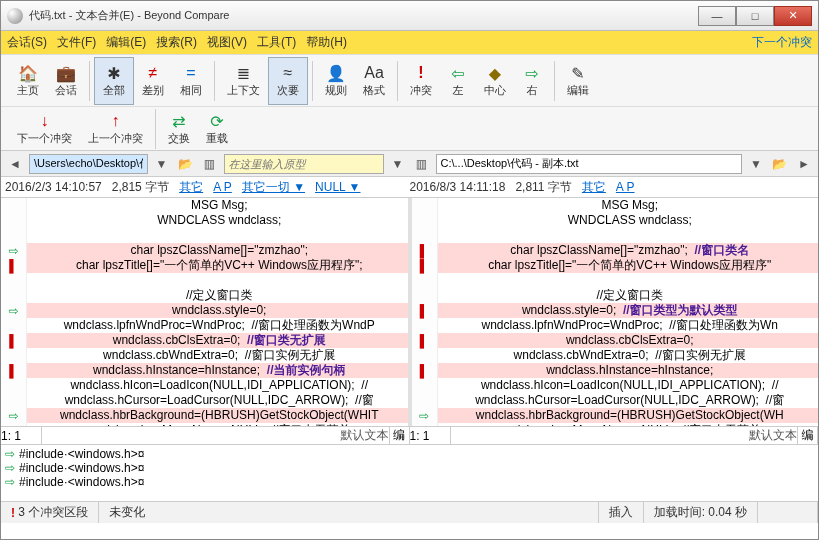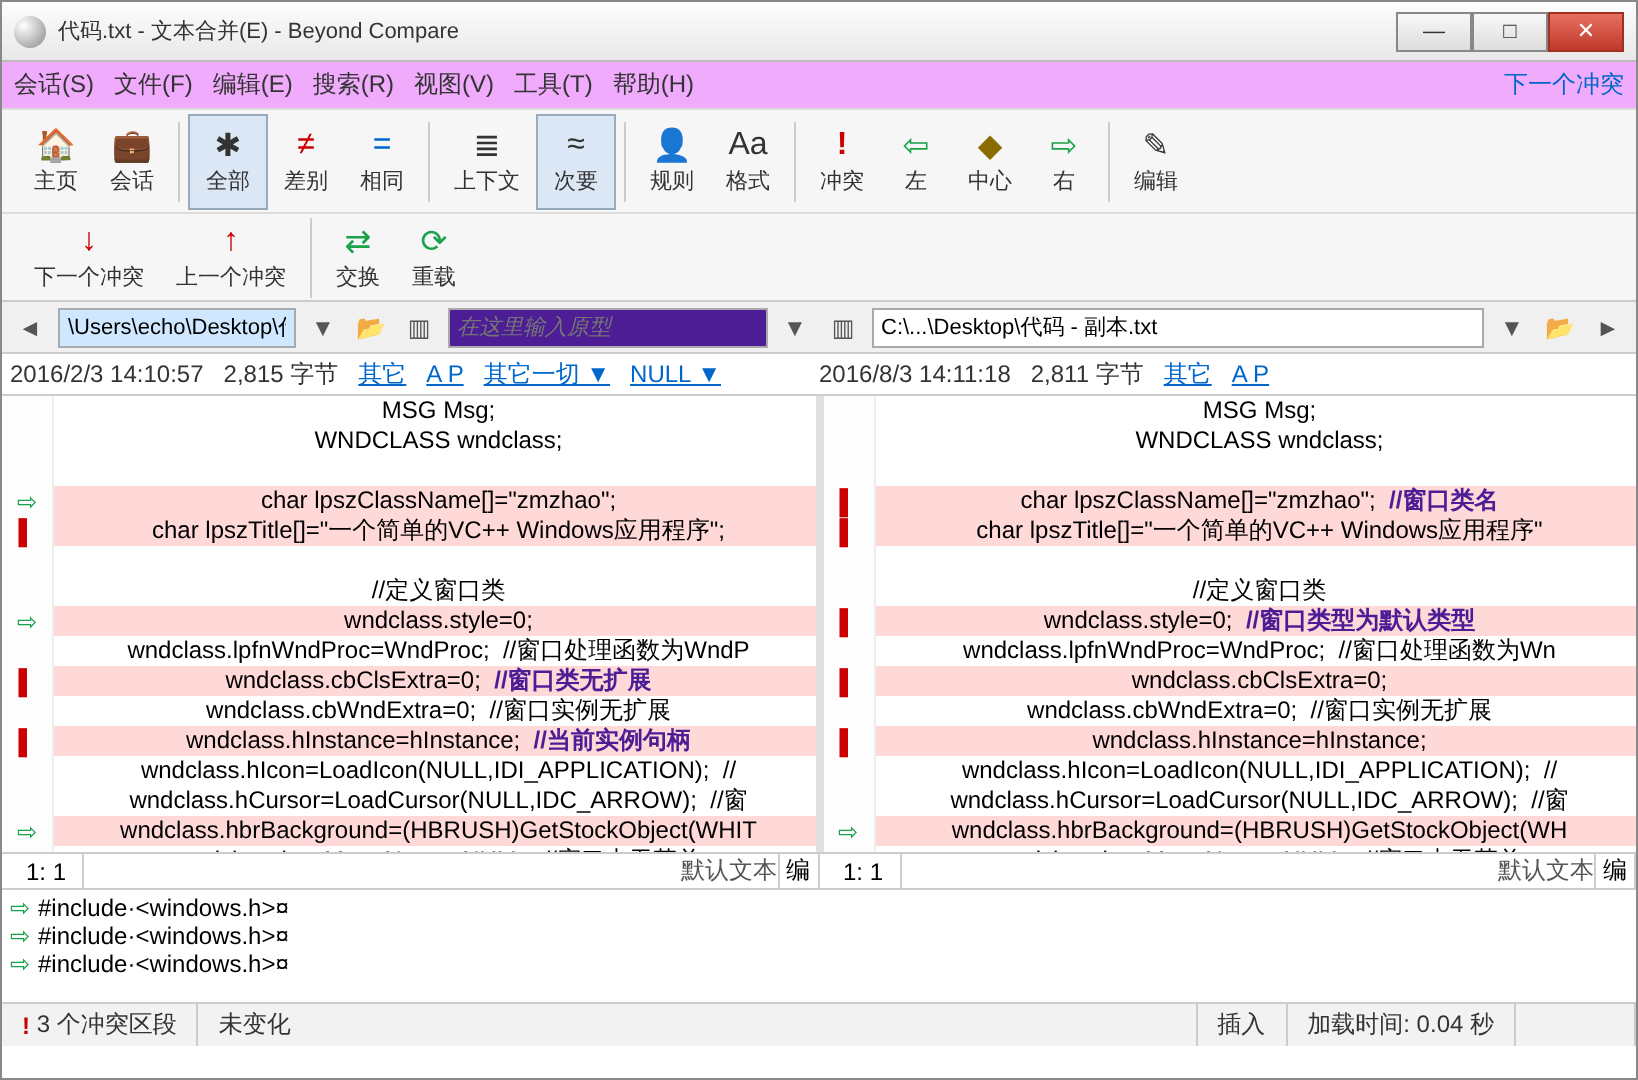--- a/index.html
+++ b/index.html
@@ -3,54 +3,54 @@
 <meta charset="utf-8">
 <style>
 * { margin:0; padding:0; box-sizing:border-box; font-family:"Microsoft YaHei","Segoe UI",Tahoma,sans-serif; font-size:12px; }
 body { background:#fff; width:819px; height:540px; overflow:hidden; border:1px solid #888; }
 .titlebar { height:30px; background:linear-gradient(#fdfdfd,#e8e8e8); display:flex; align-items:center; padding:0 6px; border-bottom:1px solid #bbb; }
 .titlebar .appicon { width:16px; height:16px; border-radius:50%; background:radial-gradient(circle at 30% 30%,#fff,#888); margin-right:6px; }
 .titlebar .title { flex:1; color:#333; font-size:11px; }
 .winbtns { display:flex; gap:0; }
 .winbtn { width:38px; height:20px; border:1px solid #888; background:linear-gradient(#f8f8f8,#ddd); display:flex; align-items:center; justify-content:center; font-size:11px; color:#333; }
 .winbtn.close { background:linear-gradient(#e76f5f,#c0392b); color:#fff; border-color:#a03020; }
-.menubar { height:24px; background:#f0abfc; display:flex; align-items:center; padding:0 6px; gap:10px; border-bottom:1px solid #ddd; }
+.menubar { height:24px; background:#fde047; display:flex; align-items:center; padding:0 6px; gap:10px; border-bottom:1px solid #ddd; }
 .menubar span { color:#333; cursor:default; }
 .menubar .spacer { flex:1; }
 .menubar .newver { color:#0066cc; }
 .toolbar { height:52px; background:#f6f6f6; display:flex; align-items:center; padding:0 8px; gap:0; border-bottom:1px solid #ddd; }
 .tbtn { display:flex; flex-direction:column; align-items:center; justify-content:center; padding:2px 8px; height:48px; min-width:36px; color:#333; }
 .tbtn .ico { font-size:16px; height:20px; display:flex; align-items:center; }
 .tbtn .lbl { font-size:11px; }
 .tsep { width:1px; height:40px; background:#ccc; margin:0 4px; }
 .tbtn.pressed { background:#dce7f5; border:1px solid #9ab; }
 .toolbar2 { height:44px; background:#f6f6f6; display:flex; align-items:center; padding:0 8px; gap:0; border-bottom:1px solid #ccc; }
 .pathbar { height:26px; background:#f0f0f0; display:flex; align-items:center; gap:4px; padding:0 4px; border-bottom:1px solid #ccc; }
 .pathbar .half { display:flex; align-items:center; gap:4px; flex:1; overflow:hidden; }
 .pathbar input { height:20px; border:1px solid #aaa; padding:0 4px; font-size:11px; }
 .pathbar input.leftpath { background:#cfe8ff; flex:1; min-width:0; }
 .pathbar input.rightpath { background:#fff; flex:1; min-width:0; }
-.pathbar input.filter { background:#4c1d95; width:160px; color:#888; font-style:italic; }
+.pathbar input.filter { background:#fef9c3; width:160px; color:#888; font-style:italic; }
 .pbtn { width:20px; height:20px; display:flex; align-items:center; justify-content:center; border:1px solid transparent; color:#555; }
 .infobar { height:20px; display:flex; font-size:11px; color:#333; padding:0 4px; }
 .infobar .cell { margin-right:10px; white-space:nowrap; }
 .infobar .cell.link { color:#0066cc; text-decoration:underline; }
 .infobar .left, .infobar .right { display:flex; flex:1; align-items:center; }
 .panes { display:flex; height:230px; border-top:1px solid #ccc; border-bottom:1px solid #ccc; }
 .pane { flex:1; display:flex; overflow:hidden; position:relative; }
 .gutter { width:26px; background:#fdfdfd; border-right:1px solid #eee; }
 .gline { height:15px; display:flex; align-items:center; justify-content:center; font-size:10px; }
 .code { flex:1; font-family:Consolas,"Courier New",monospace; font-size:12px; line-height:15px; overflow:hidden; white-space:pre;text-align:center; }
 .cline { height:15px; padding-left:4px; }
 .cline.diff { background:#ffd8d8; }
 .cline .red { color:#4c1d95;font-weight:bold; }
 .codedivider { width:4px; background:#e0e0e0; }
 .posbar { height:18px; display:flex; border-bottom:1px solid #ccc; font-size:11px; font-family:Consolas,monospace; }
 .posbar .pc { flex:1; display:flex; align-items:center; }
-.posbar .pos { width:40px; padding-left:12px; }
+.posbar .pos { width:40px; padding-left:0; }
 .posbar .deftxt { flex:1; color:#555; text-align:right; border-left:1px solid #ccc; border-right:1px solid #ccc; }
 .posbar .ed { width:20px; text-align:center; border-right:1px solid #ccc; }
 .merged { height:56px; font-family:Consolas,"Courier New",monospace; font-size:12px; line-height:14px; padding:2px 4px; overflow:hidden; }
 .merged .mrow { display:flex; height:14px; }
 .merged .arrow { width:14px; color:#19a24a; }
 .statusbar { height:22px; background:#f2f2f2; border-top:1px solid #ccc; display:flex; align-items:center; font-size:11px; color:#333; }
 .statusbar .sc { padding:0 10px; border-right:1px solid #ccc; height:100%; display:flex; align-items:center; }
 .statusbar .warn { color:#cc0000; font-weight:bold; }
 </style>
 </head>

